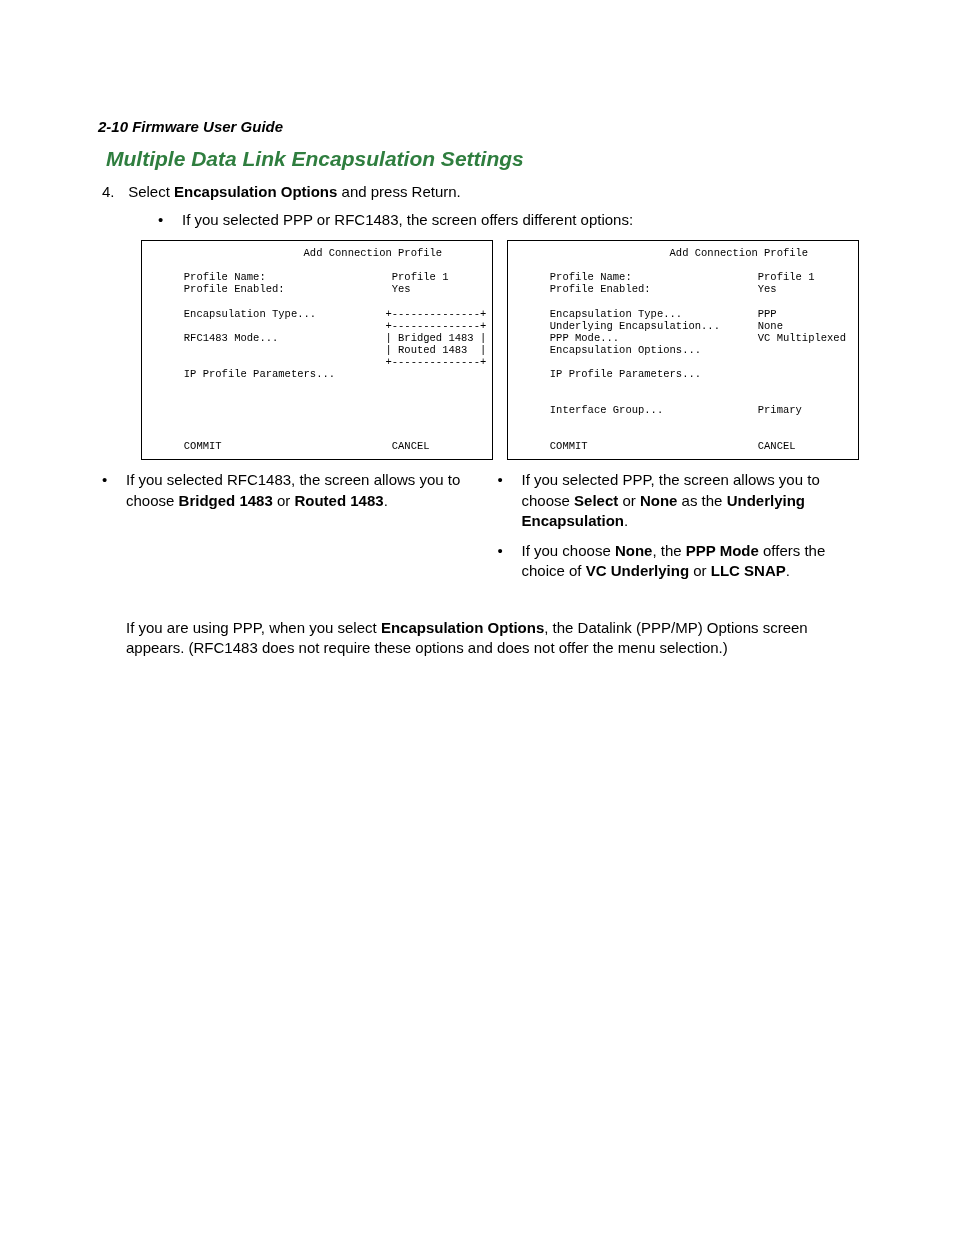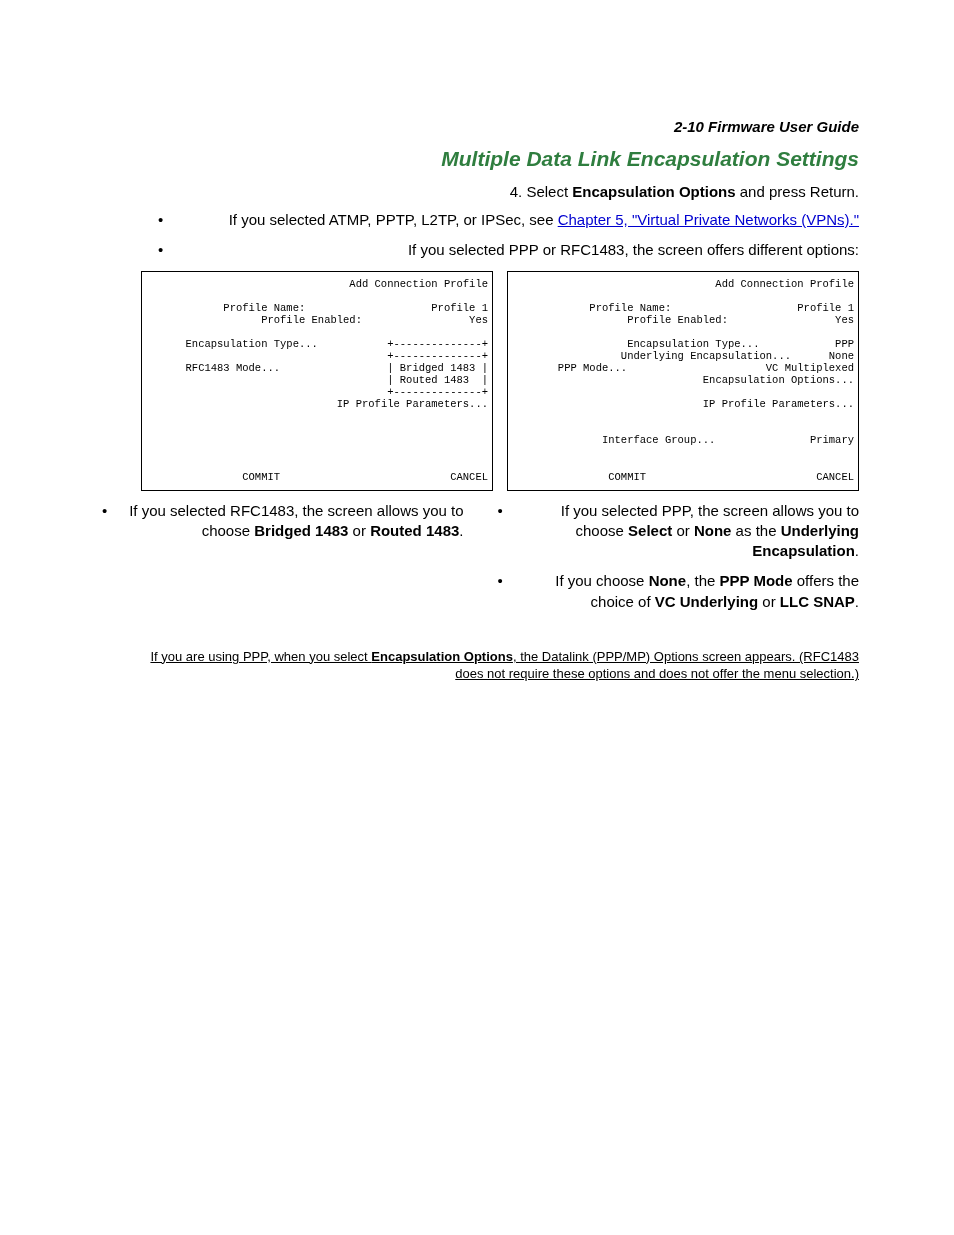--- a/index.html
+++ b/index.html
@@ -8,36 +8,35 @@
     background: #fff;
   }
   .page {
     width: 954px;
     height: 1235px;
     box-sizing: border-box;
     padding: 118px 95px 0 98px;
     font-family: Arial, Helvetica, sans-serif;
     color: #000;
     position: relative;
-    text-align: right;
   }
   .header-line {
     font-style: italic;
     font-weight: bold;
     font-size: 15px;
     font-family: Arial, Helvetica, sans-serif;
     margin-bottom: 12px;
   }
   .section-title {
     color: #2f7e3f;
     font-style: italic;
     font-weight: bold;
     font-size: 21px;
     font-family: Arial, Helvetica, sans-serif;
-    margin: 0 0 12px 16px;
+    margin: 0 0 12px 8px;
   }
   .step-row {
     margin-left: 4px;
     font-size: 15px;
     margin-bottom: 10px;
   }
   .step-num {
     display: inline-block;
     width: 22px;
   }
@@ -85,45 +84,41 @@
     display: flex;
     gap: 30px;
   }
   .col {
     width: 378px;
   }
   .col .bullet-list {
     margin-left: 0;
   }
   .closing {
-    font-size: 13px;
+    font-size: 15px;
     line-height: 1.35;
     margin: 26px 0 0 28px;
-    text-decoration: underline;
   }
   b { font-weight: bold; }
 </style>
 </head>
 <body>
 
 <div class="page">
 
   <div class="header-line">2-10  Firmware User Guide</div>
 
   <h2 class="section-title">Multiple Data Link Encapsulation Settings</h2>
 
   <div class="step-row">
     <span class="step-num">4.</span>
     <span>Select </span><b>Encapsulation Options</b><span> and press Return.</span>
   </div>
 
   <ul class="bullet-list">
-    <li>
-      <span>If you selected ATMP, PPTP, L2TP, or IPSec, see </span><a class="link" href="#">Chapter 5, "Virtual Private Networks (VPNs)."</a>
-    </li>
     <li>If you selected PPP or RFC1483, the screen offers different options:</li>
   </ul>
 
   <div class="panels">
     <div class="panel">                         Add Connection Profile
 
       Profile Name:                    Profile 1
       Profile Enabled:                 Yes
 
       Encapsulation Type...           +--------------+

